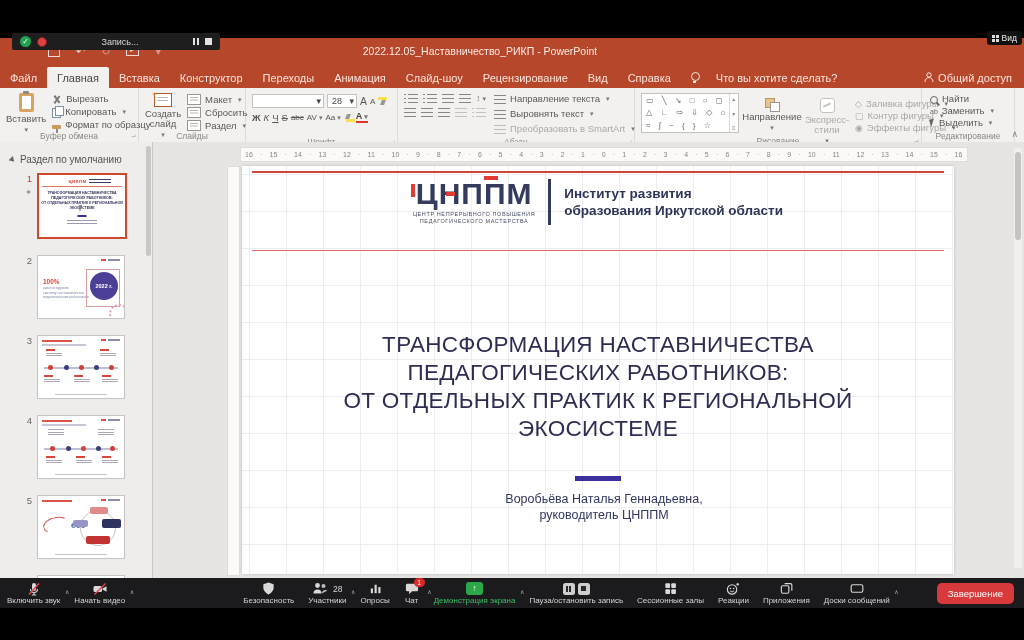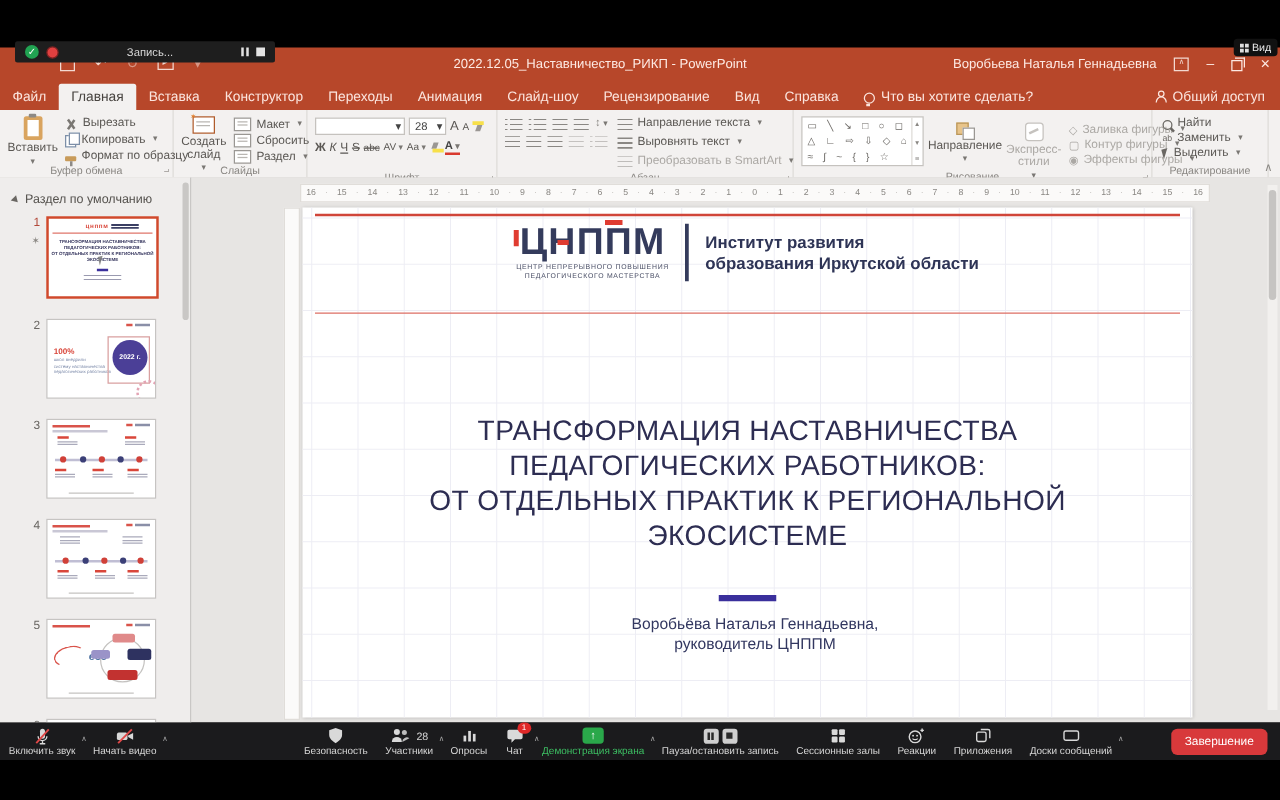--- a/index.html
+++ b/index.html
@@ -34,21 +34,21 @@
   .rdo{width:10px;height:9px;border:1px solid #f3d9d1;position:relative;font-size:6px;line-height:7px;text-align:center;color:#f3d9d1;}
   .win-min{font-size:11px;color:#fde9e3;line-height:8px;}
   .win-restore{width:7px;height:7px;border:1px solid #fde9e3;position:relative;margin-top:2px;}
   .win-restore::before{content:"";position:absolute;left:2px;top:-3px;width:7px;height:7px;border-top:1px solid #fde9e3;border-right:1px solid #fde9e3;}
   .win-close{font-size:13px;color:#fde9e3;line-height:12px;}
 
   
   .tabrow{position:absolute;left:0;top:64px;width:1024px;height:24px;background:#b7472a;display:flex;align-items:flex-end;}
   .tab{font-size:11px;color:#fbe4dd;padding:5px 10px 4px;white-space:nowrap;}
   .tab.active{background:#f3f1f0;color:#484440;border-radius:2px 2px 0 0;}
-  .tellme{display:flex;align-items:center;gap:5px;font-size:11px;color:#fbe4dd;padding:5px 10px 4px;}
+  .tellme{display:flex;gap:16px;font-size:11px;color:#fbe4dd;padding:5px 10px 4px;}
   .ic-bulb{width:7px;height:7px;border:1px solid #fbe4dd;border-radius:50%;position:relative;}
   .ic-bulb::after{content:"";position:absolute;left:1.5px;bottom:-3px;width:3px;height:2px;background:#fbe4dd;}
   .share-btn{margin-left:auto;display:flex;align-items:flex-start;gap:4px;font-size:11px;color:#fbe4dd;padding:5px 12px 4px;}
 
   
   .ribbon{position:absolute;left:0;top:88px;width:1024px;height:54px;background:#f3f1f0;border-bottom:1px solid #cfccc8;display:flex;color:#5a5753;}
   .rg{position:relative;height:100%;border-right:1px solid #dedbd7;flex:0 0 auto;}
   .rg-label{position:absolute;bottom:1px;left:0;right:0;text-align:center;font-size:8.5px;color:#8a8783;white-space:nowrap;}
   .dlg{position:absolute;right:2px;bottom:1px;font-size:8px;color:#9a9793;transform:rotate(180deg);}
   .bigbtn{display:flex;flex-direction:column;align-items:center;gap:2px;font-size:9.5px;color:#5a5753;text-align:center;padding-top:5px;line-height:10px;}
@@ -235,27 +235,20 @@
 
   <div class="titlebar">
     <div class="qat">
       <span class="ic-save"></span>
       <span class="g">↶</span>
       <span class="g dim">↻</span>
       <span class="ic-show"></span>
       <span class="g dim">▾</span>
     </div>
     <div class="tb-title">2022.12.05_Наставничество_РИКП  -  PowerPoint</div>
-    <div class="tb-right">
-      <span class="tb-user">Воробьева Наталья Геннадьевна</span>
-      <span class="rdo">∧</span>
-      <span class="win-min">–</span>
-      <span class="win-restore"></span>
-      <span class="win-close">×</span>
-    </div>
   </div>
 
   <div class="tabrow">
     <span class="tab">Файл</span>
     <span class="tab active">Главная</span>
     <span class="tab">Вставка</span>
     <span class="tab">Конструктор</span>
     <span class="tab">Переходы</span>
     <span class="tab">Анимация</span>
     <span class="tab">Слайд-шоу</span>

